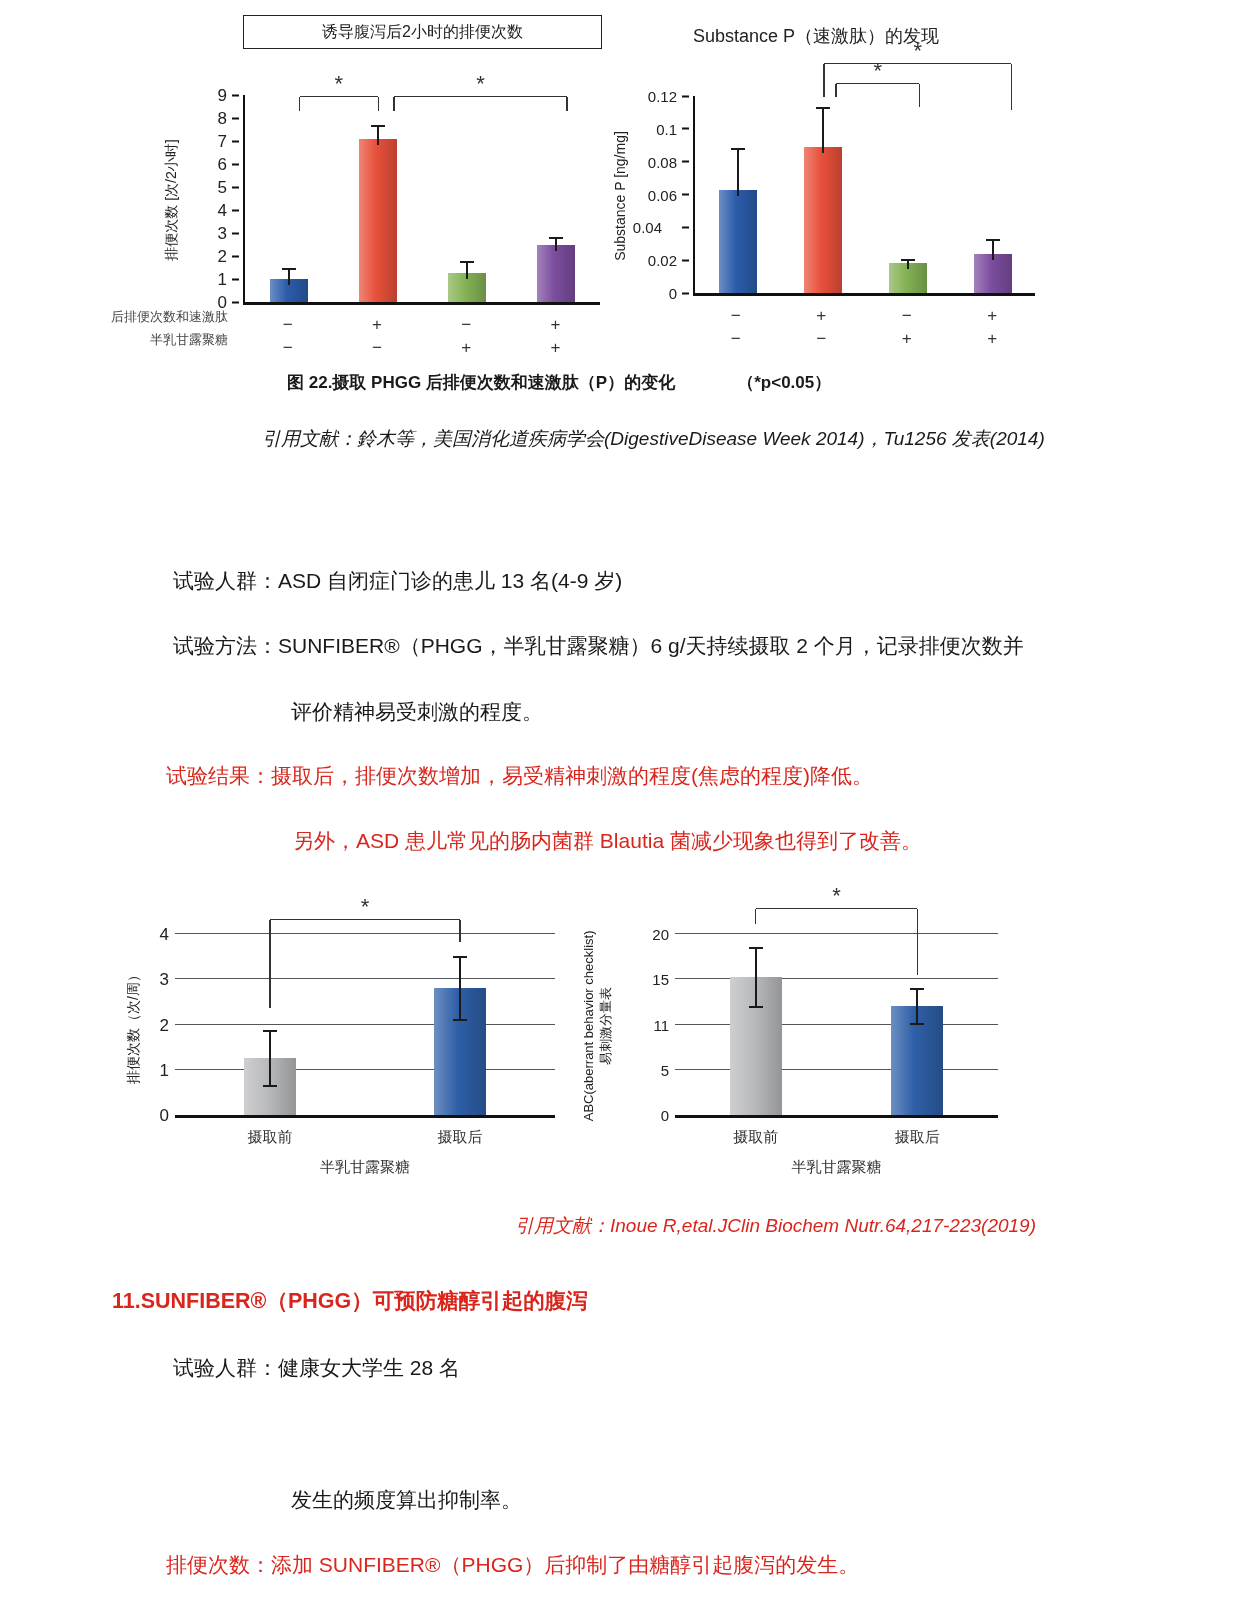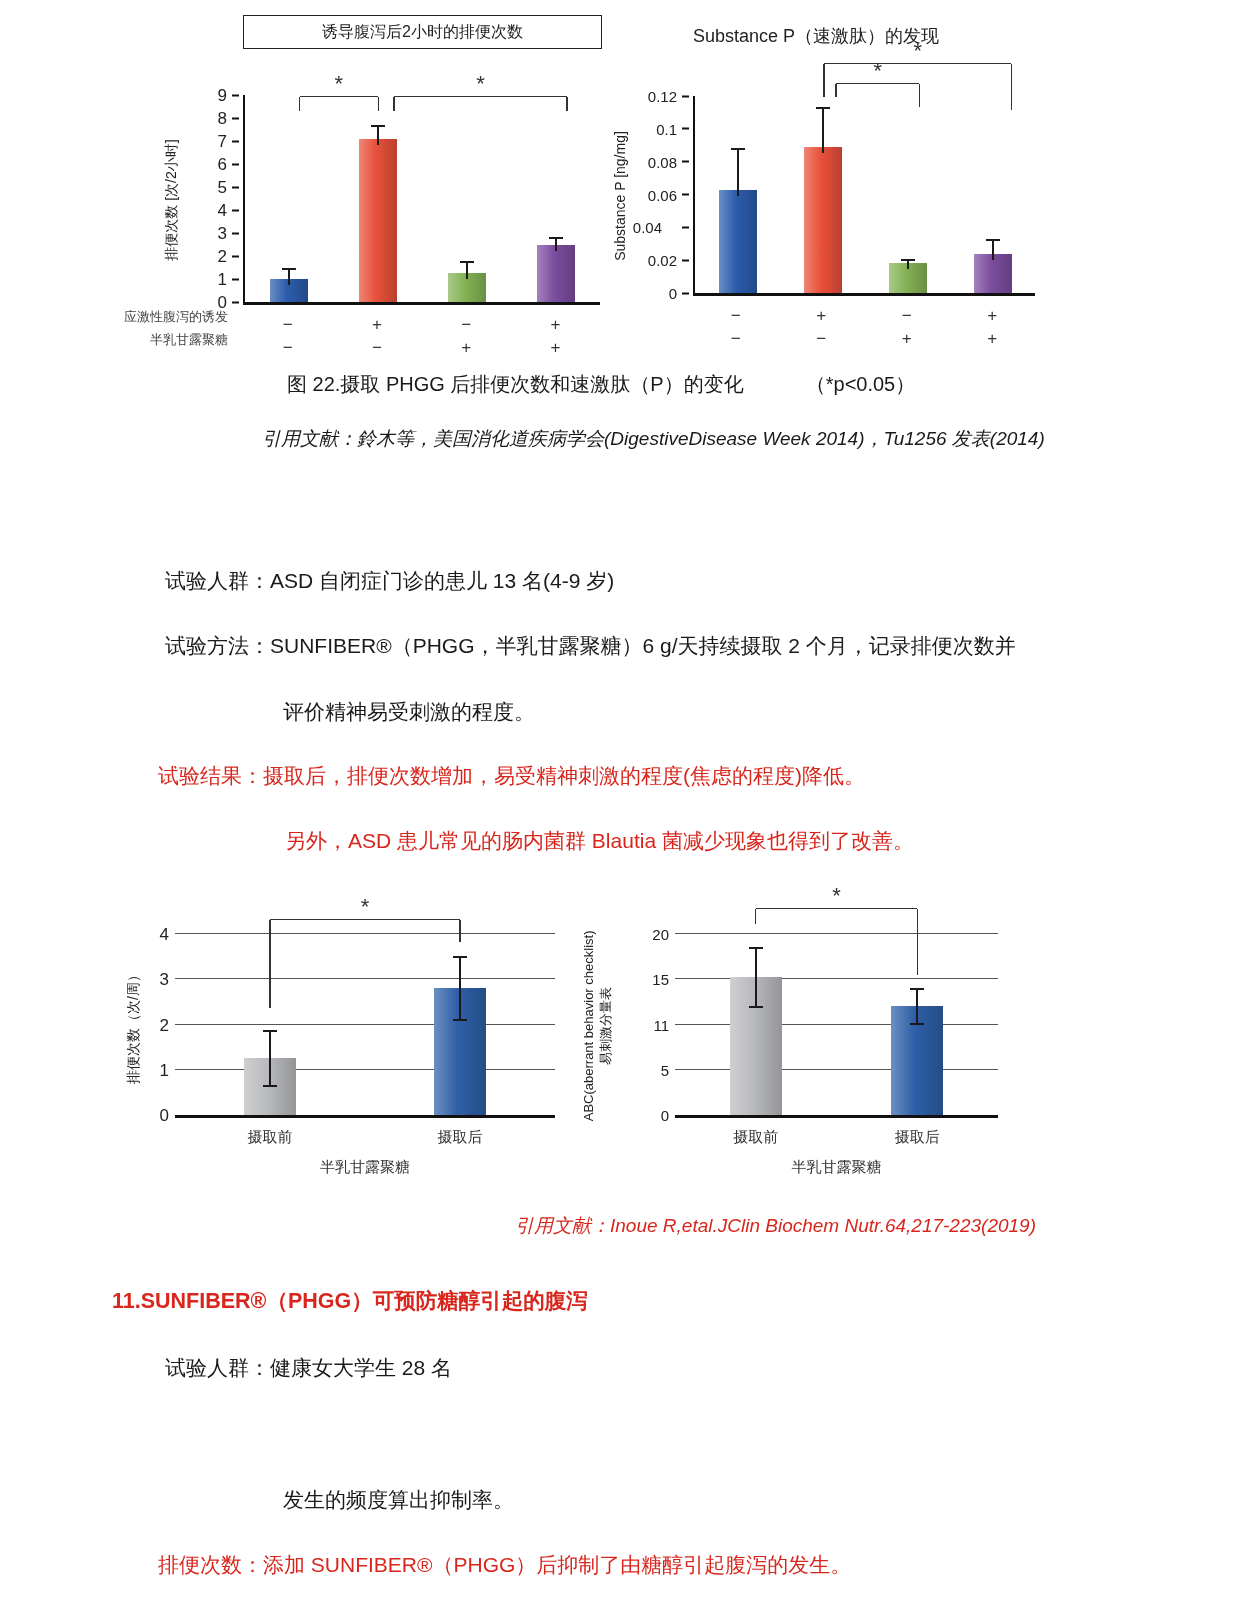--- a/index.html
+++ b/index.html
@@ -4,24 +4,24 @@
 <style>
   html,body { margin:0; padding:0; background:#fff; }
   .page {
     position:relative; width:1240px; height:1622px; background:#fff;
     font-family:"Liberation Sans", sans-serif; color:#1a1a1a; overflow:hidden;
   }
   .page section { position:absolute; inset:0; margin:0; }
   .abs { position:absolute; margin:0; white-space:nowrap; line-height:1.25; }
 
   
-  .body-line { font-size:21px; }
+  .body-line { font-size:21px;margin-left:8px; }
   .red { color:#d9261d; }
   .red-heading { font-size:21.5px; font-weight:600; color:#d9261d; }
-  .caption { font-size:20px; font-weight:400; }
+  .caption { font-size:17px; font-weight:700; }
   .cap-note { margin-left:62px; }
   .cap-note.near { margin-left:24px; }
   .citation { font-size:19px; font-style:italic; color:#1a1a1a; }
   .citation.red { color:#d9261d; }
   .cond-label { font-size:13px; color:#444; text-align:right; line-height:22px; }
 
   
   .chart { position:absolute; }
   .plot { position:absolute; inset:0; }
   .axis-chart .plot { border-left:2px solid #111; border-bottom:3px solid #111; }
@@ -222,21 +222,21 @@
           </div>
           <div class="cond-row">
             <span>−</span>
             <span>−</span>
             <span>+</span>
             <span>+</span>
           </div>
         </div>
     </div>
 
-    <div class="abs cond-label" style="left:88px;top:306px;width:140px">应激性腹泻的诱发</div>
+    <div class="abs cond-label" style="left:88px;top:306px;width:140px">后排便次数和速激肽</div>
     <div class="abs cond-label" style="left:88px;top:329px;width:140px">半乳甘露聚糖</div>
 
     <p class="abs caption" style="left:287px;top:372px">
       <span>图 22.摄取 PHGG 后排便次数和速激肽（P）的变化</span><span class="cap-note">（*p&lt;0.05）</span>
     </p>
     <p class="abs citation" style="left:262px;top:427px">引用文献：鈴木等，美国消化道疾病学会(DigestiveDisease Week 2014)，Tu1256 发表(2014)</p>
   </section>
 
   <section>
     <p class="abs body-line" style="left:165px;top:568px">试验人群：ASD 自闭症门诊的患儿 13 名(4-9 岁)</p>

